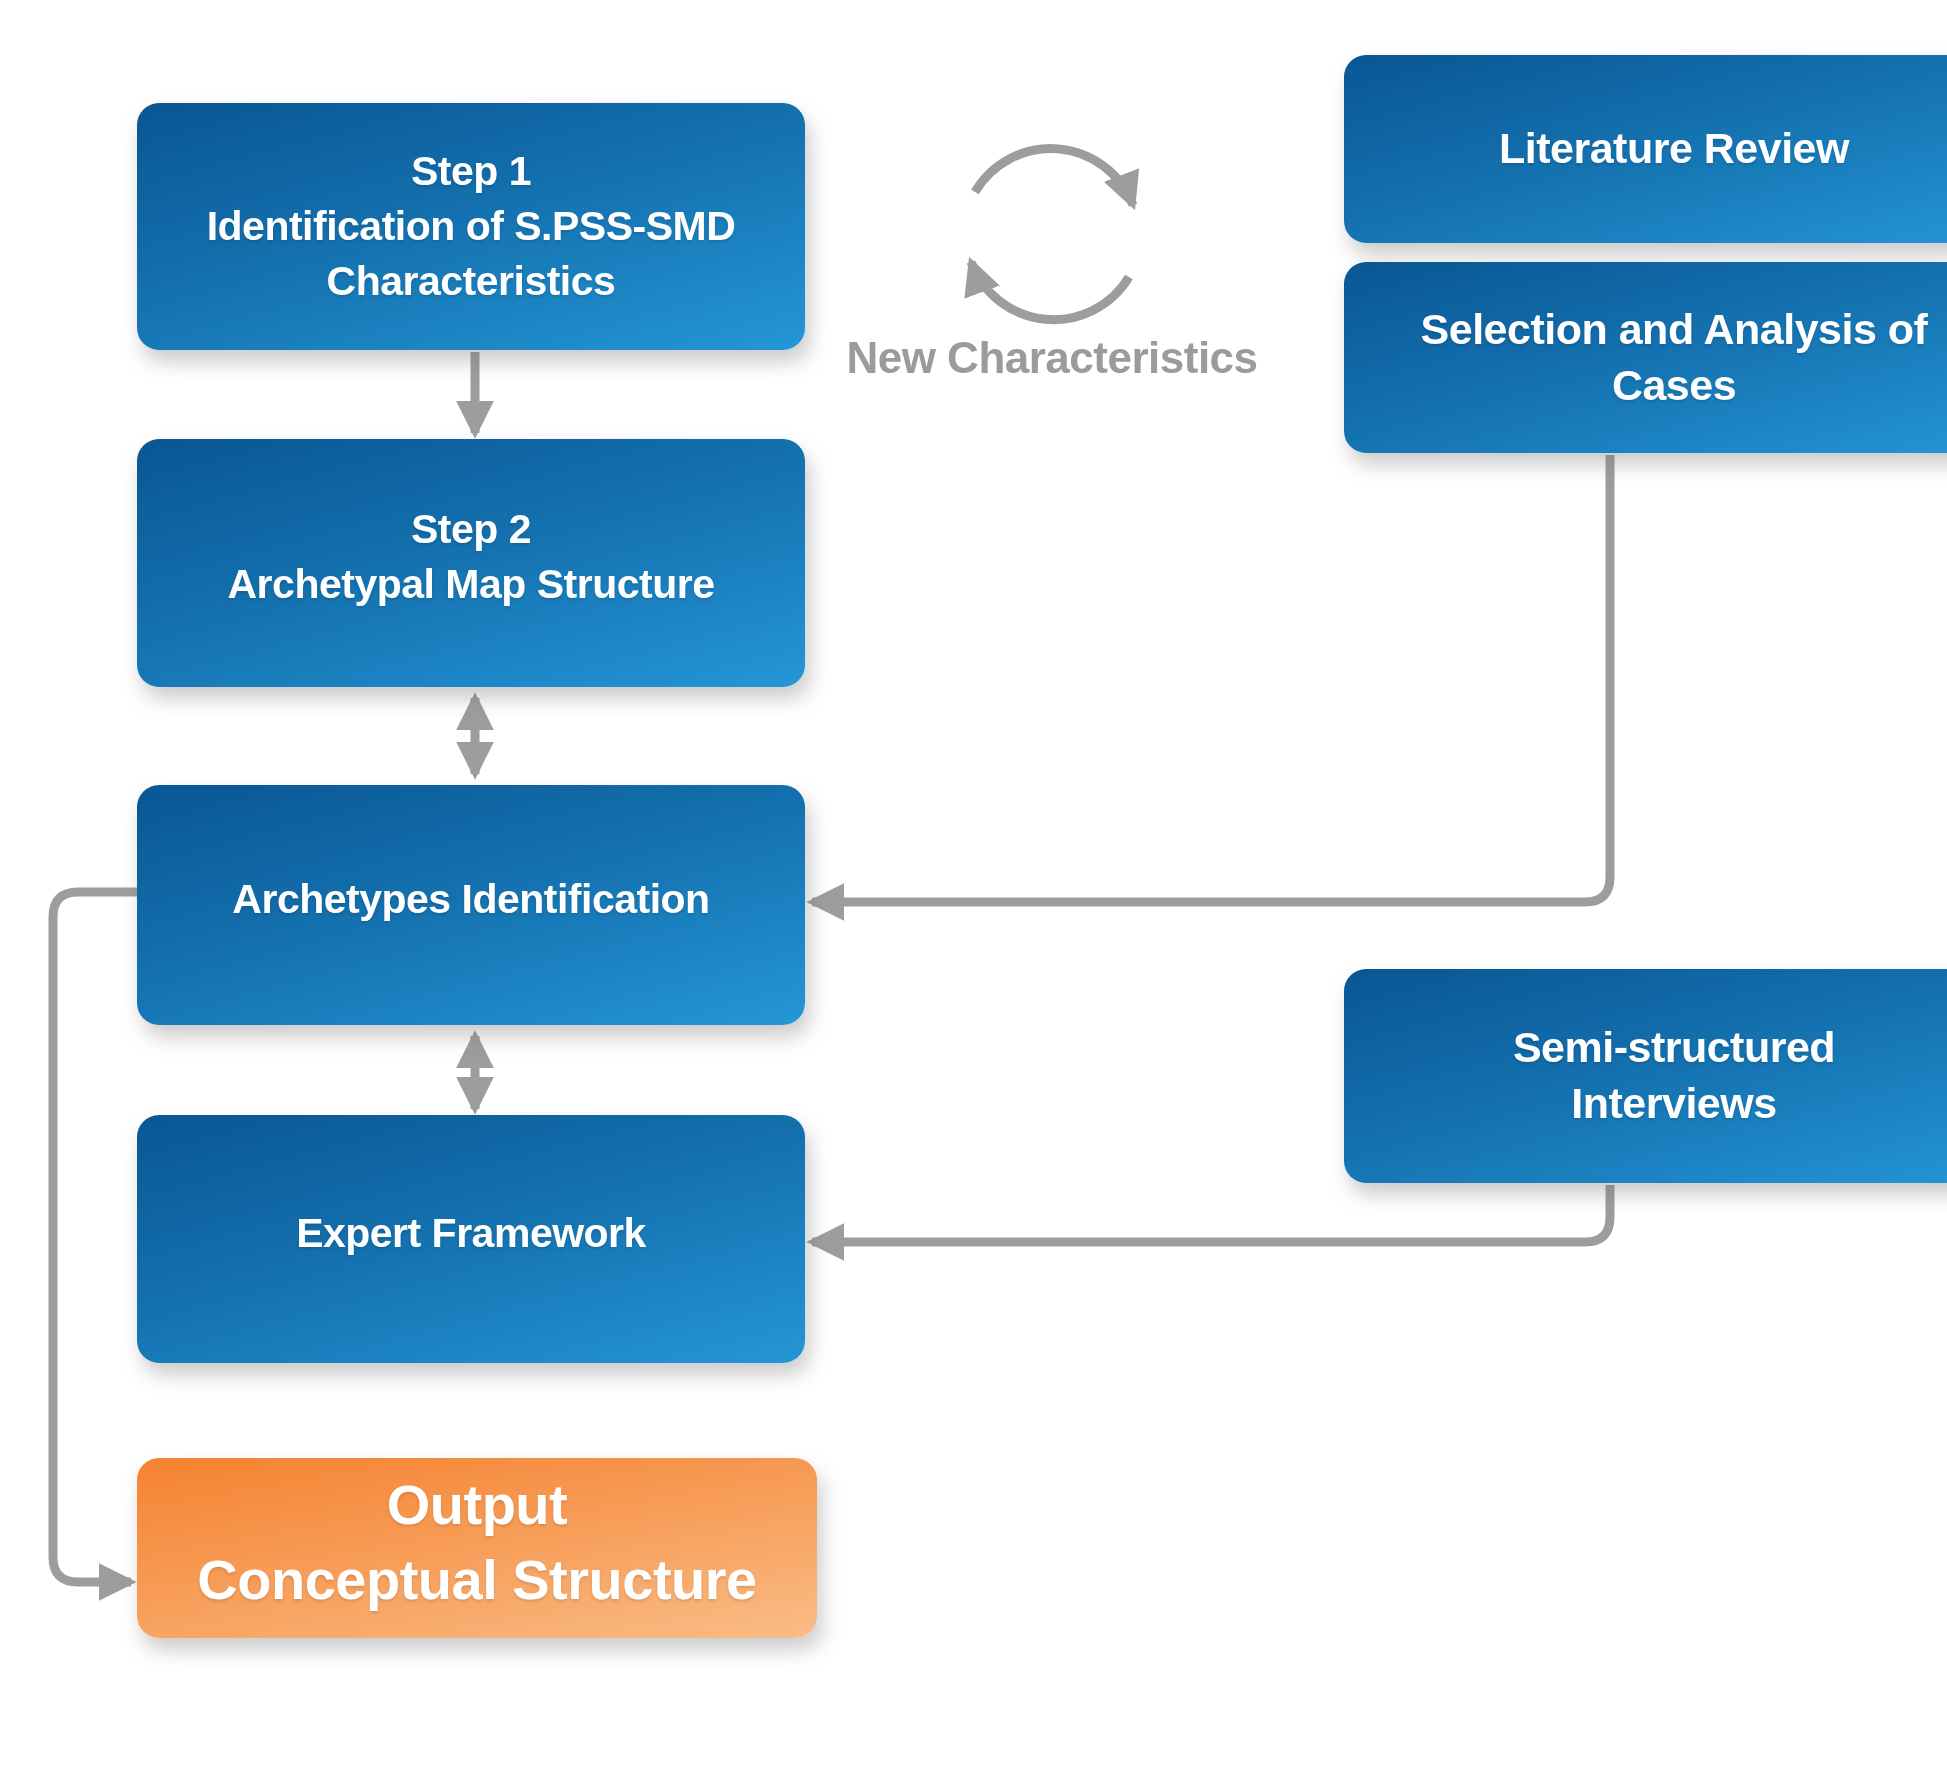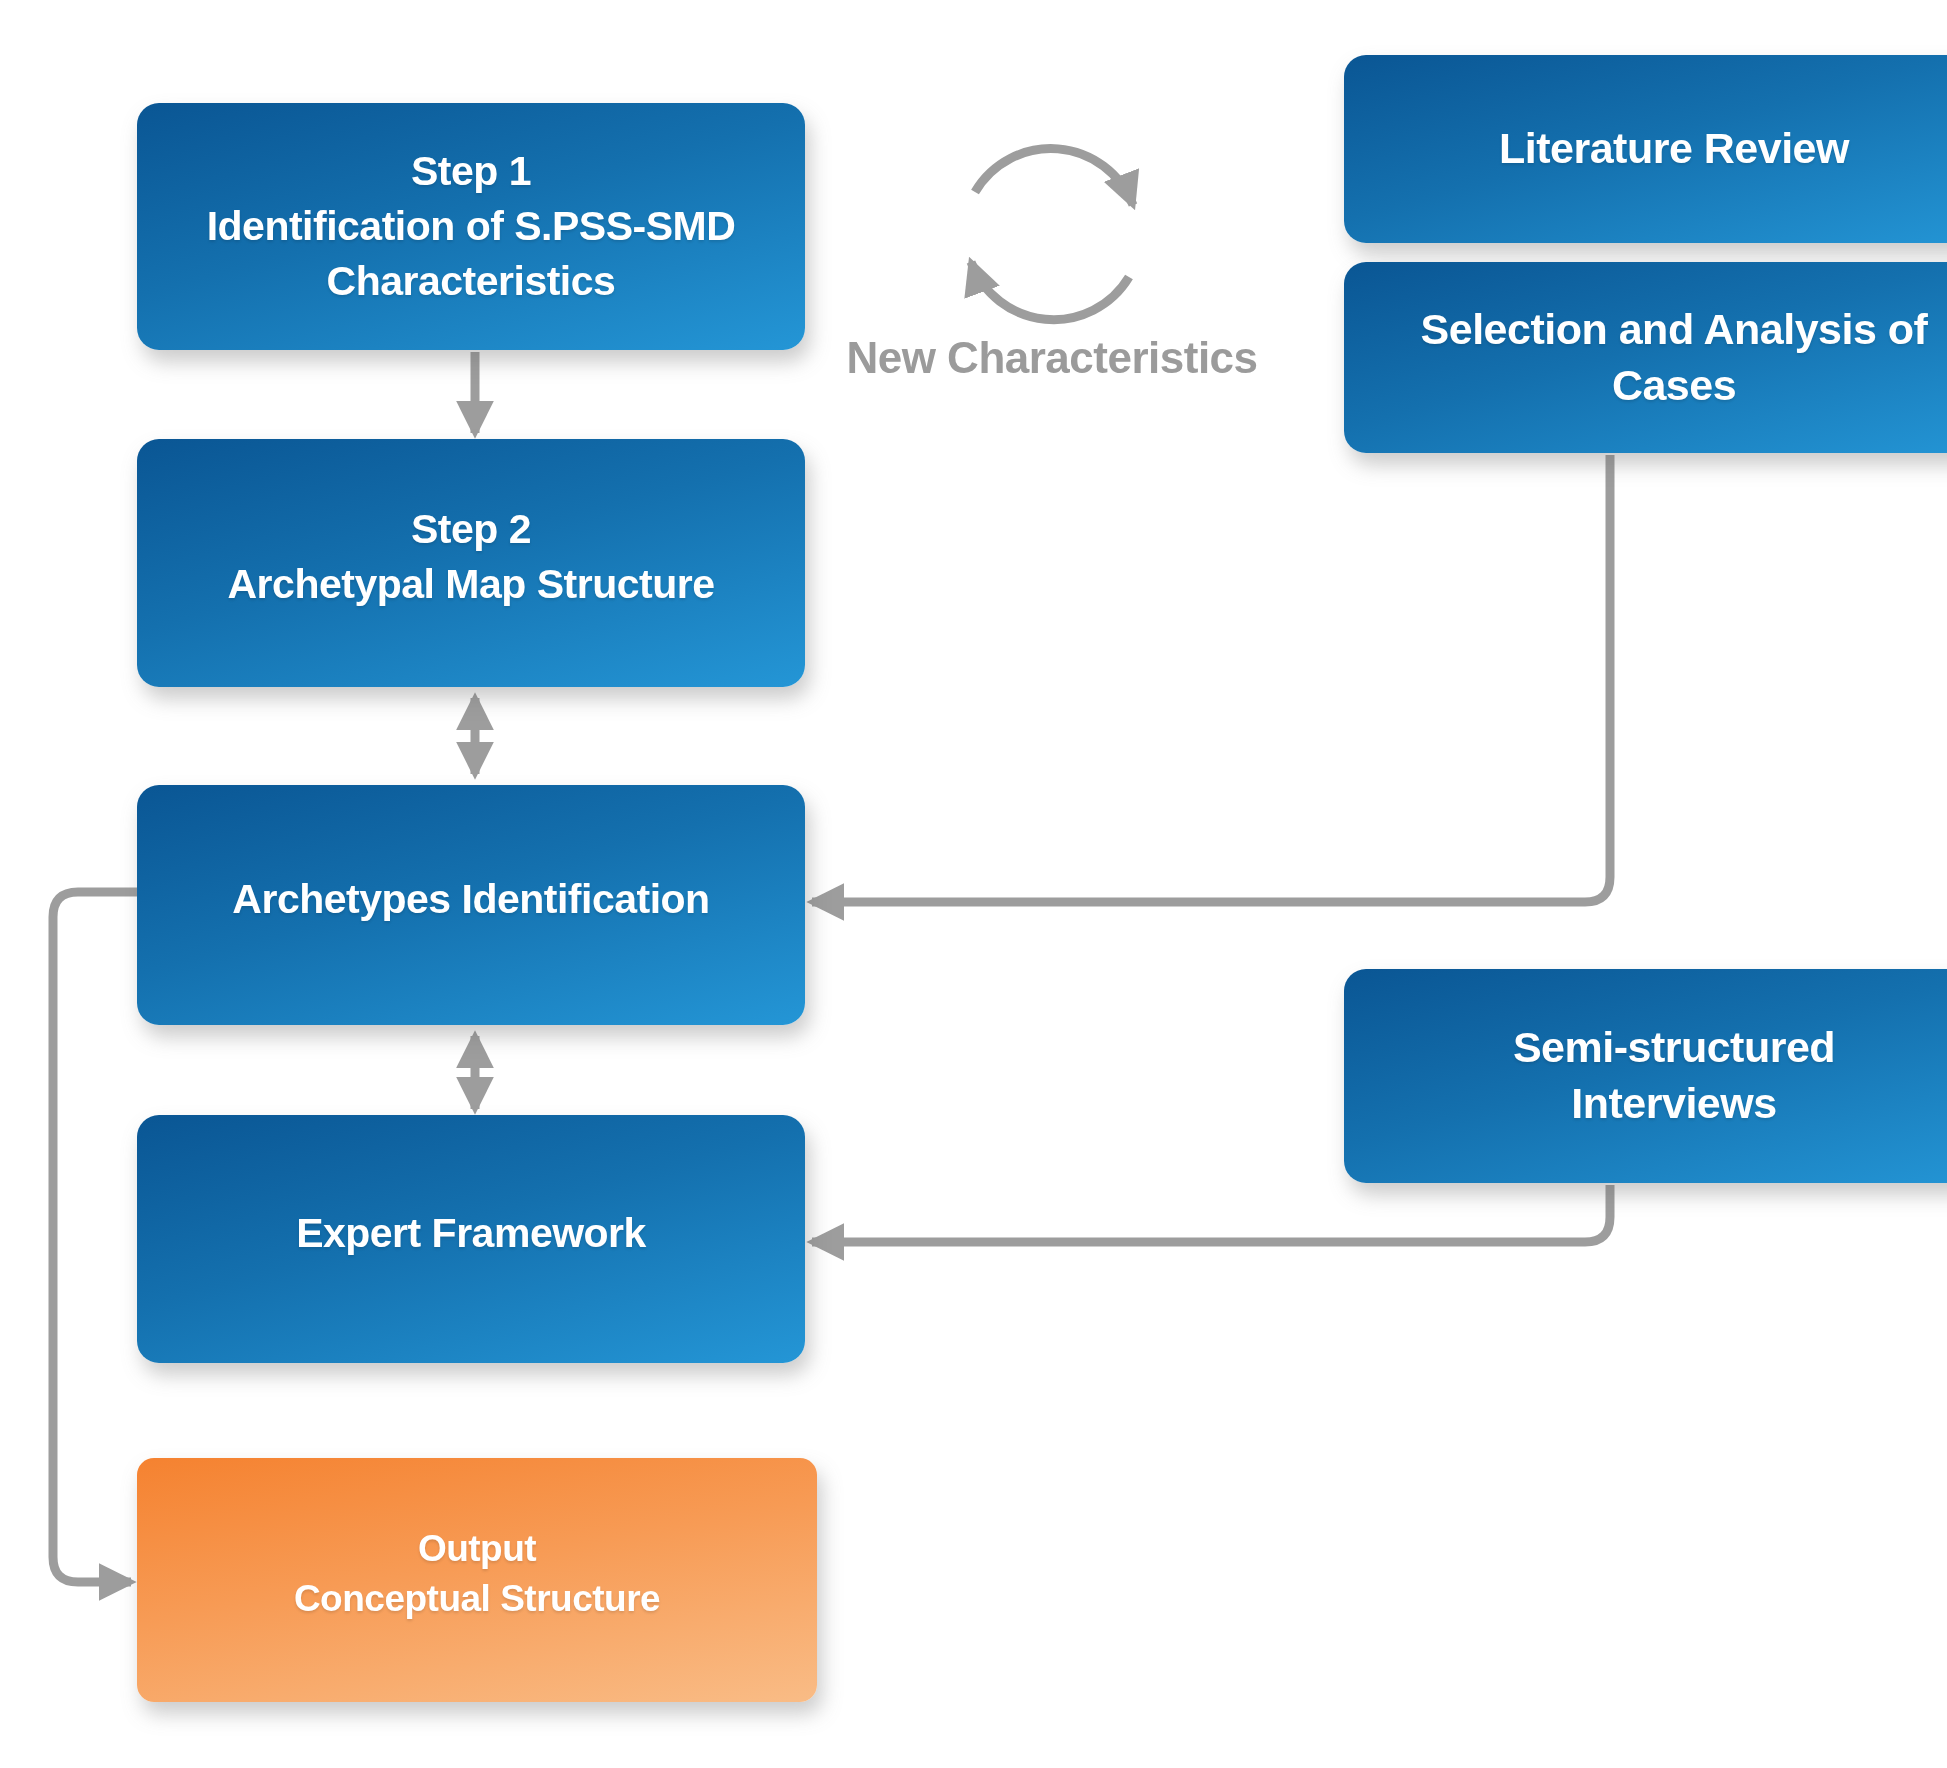--- a/index.html
+++ b/index.html
@@ -46,21 +46,21 @@
     background: linear-gradient(170deg, #f58230 0%, #f79b55 45%, #f9bc86 100%);
   }
   .box .box-text span { display: block; }
   .step-box   { left: 137px; width: 668px; font-size: 41px; line-height: 1.34; }
   .lift       { padding-bottom: 22px; }
   .input-box  { left: 1304px; width: 660px; font-size: 43px; line-height: 1.3; margin-left: 40px; }
   #step1-box  { top: 103px;  height: 247px; }
   #step2-box  { top: 439px;  height: 248px; }
   #step3-box  { top: 785px;  height: 240px; }
   #step4-box  { top: 1115px; height: 248px; }
-  #output-box { top: 1458px; height: 244px; left: 137px; width: 680px; font-size: 37px; line-height: 1.34; border-radius: 17px; }
+  #output-box { top: 1458px; height: 180px; left: 137px; width: 680px; font-size: 56px; line-height: 1.34; }
   #literature-box { top: 55px;  height: 188px; }
   #cases-box      { top: 262px; height: 191px; }
   #interviews-box { top: 969px; height: 214px; }
   .gray-label {
     position: absolute;
     color: #9b9b9b;
     font-weight: 700;
     font-size: 44px;
     letter-spacing: -0.5px;
     text-align: center;

